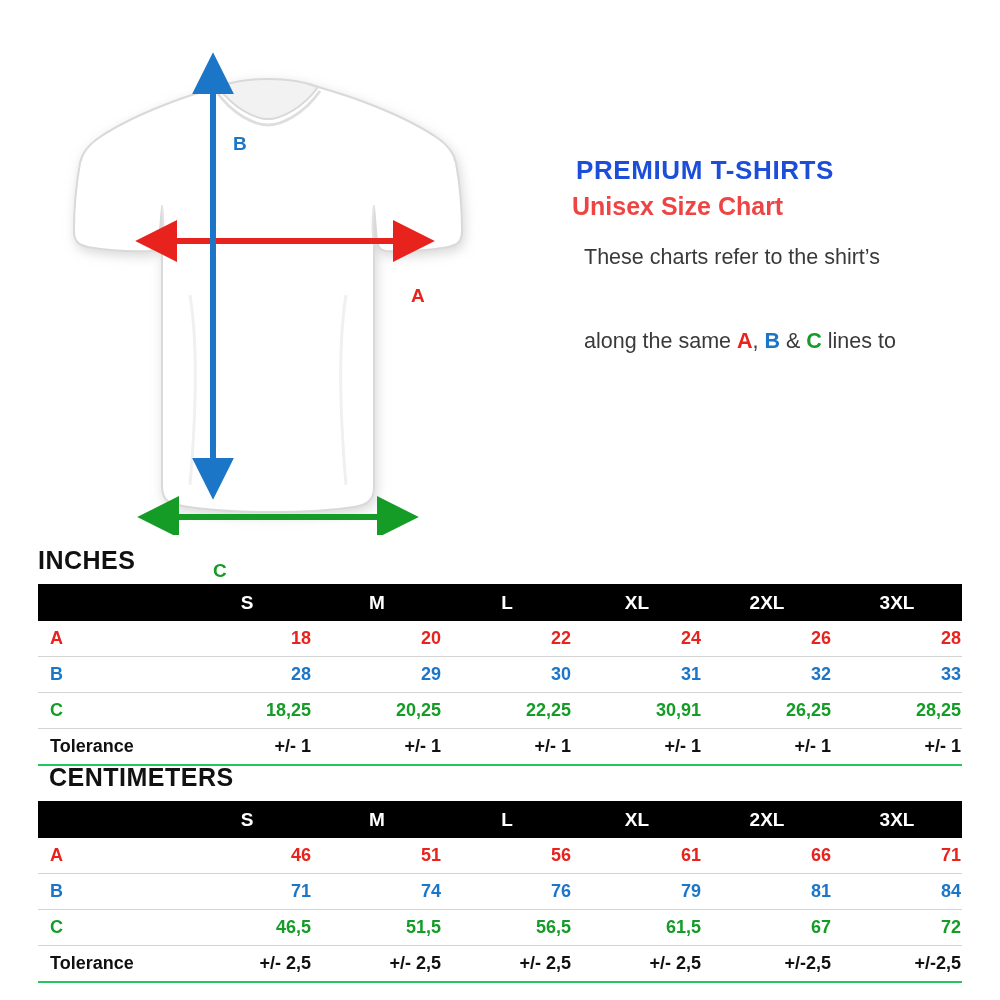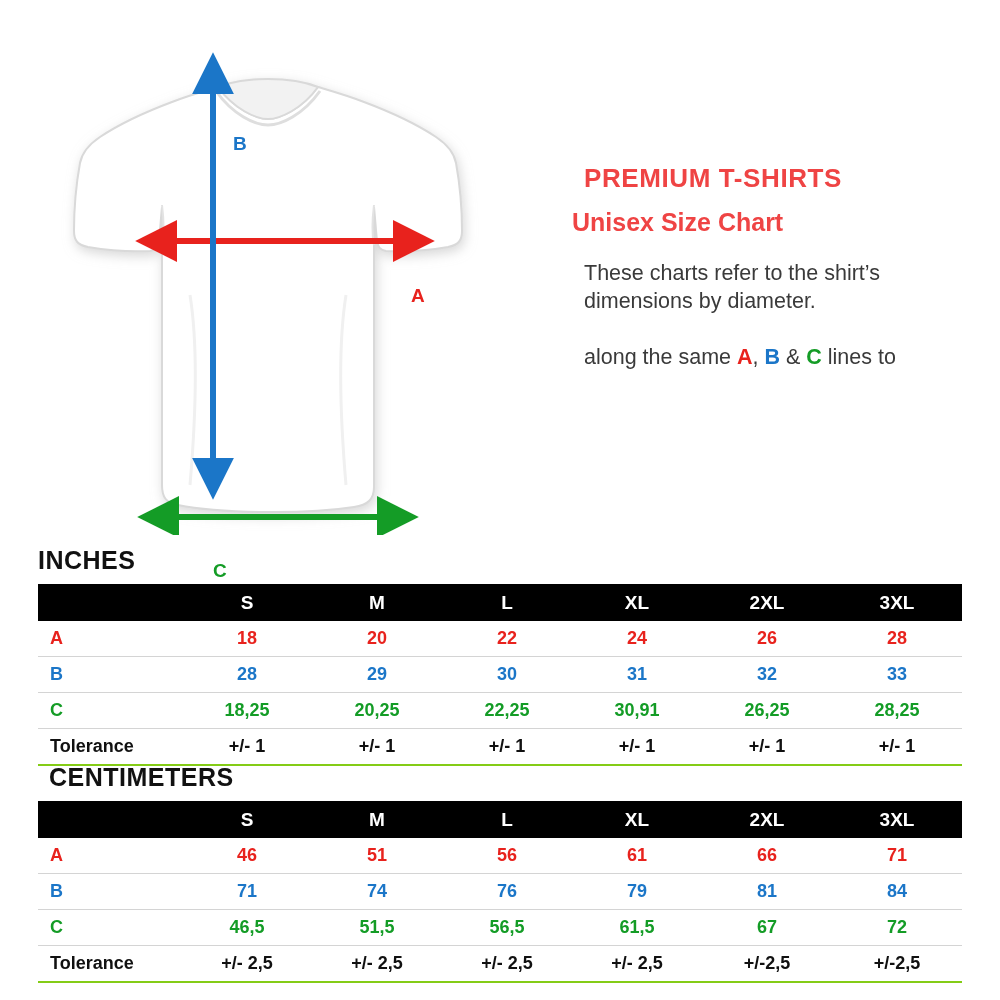--- a/index.html
+++ b/index.html
@@ -47,23 +47,23 @@
   #text-block {
     position: absolute;
     left: 572px;
     top: 150px;
     width: 400px;
   }
   #heading-1 {
     font-size: 26px;
     font-weight: bold;
     letter-spacing: 0.6px;
-    margin: 12px;
+    margin: 4px;
     line-height: 1.25;
-    color: #ef4444;
+    color: #1d4ed8;
   }
   #heading-2 {
     font-size: 25px;
     font-weight: bold;
     margin: 0 0 22px 0;
     line-height: 1.25;
     color: #ef4444;
   }
   #body-text {
     font-size: 21.5px;
@@ -108,26 +108,26 @@
     height: 35px;
     text-align: center;
     border: none;
   }
   table.size-table thead th.first-col { text-align: left; }
 
   table.size-table tbody td {
     height: 33px;
     font-size: 18px;
     font-weight: bold;
-    text-align: center;
+    text-align: right;
     border-bottom: 1px solid #d4d4d4;
     background: #ffffff;
   }
   table.size-table tbody tr:last-child td {
-    border-bottom: 2px solid #84cc16;
+    border-bottom: 2px solid #22c55e;
   }
   table.size-table tbody td.rowhead {
     text-align: left;
     padding-left: 12px;
   }
   tr.row-a td { color: #e8221d; }
   tr.row-b td { color: #1b76c8; }
   tr.row-c td { color: #149c26; }
   tr.row-tol td { color: #111111; }
 </style>
@@ -209,21 +209,21 @@
     <span class="arrow-label" id="label-a">A</span>
     <span class="arrow-label" id="label-b">B</span>
     <span class="arrow-label" id="label-c">C</span>
   </div>
 
   <div id="text-block">
     <h1 id="heading-1">PREMIUM T-SHIRTS</h1>
     <h2 id="heading-2">Unisex Size Chart</h2>
     <p id="body-text">
       <span>These charts refer to the shirt’s</span><br>
-      <span>dimensions by diameter.</span><br>
+      <br>
       <br>
       <span>along the same </span><span class="ltr-a">A</span><span>, </span><span class="ltr-b">B</span><span> &amp; </span><span class="ltr-c">C</span><span> lines to</span><br>
     </p>
   </div>
 </div>
 
 <div class="section-title" id="inches-title">INCHES</div>
 
 <table class="size-table" id="table-inches">
   <colgroup>

